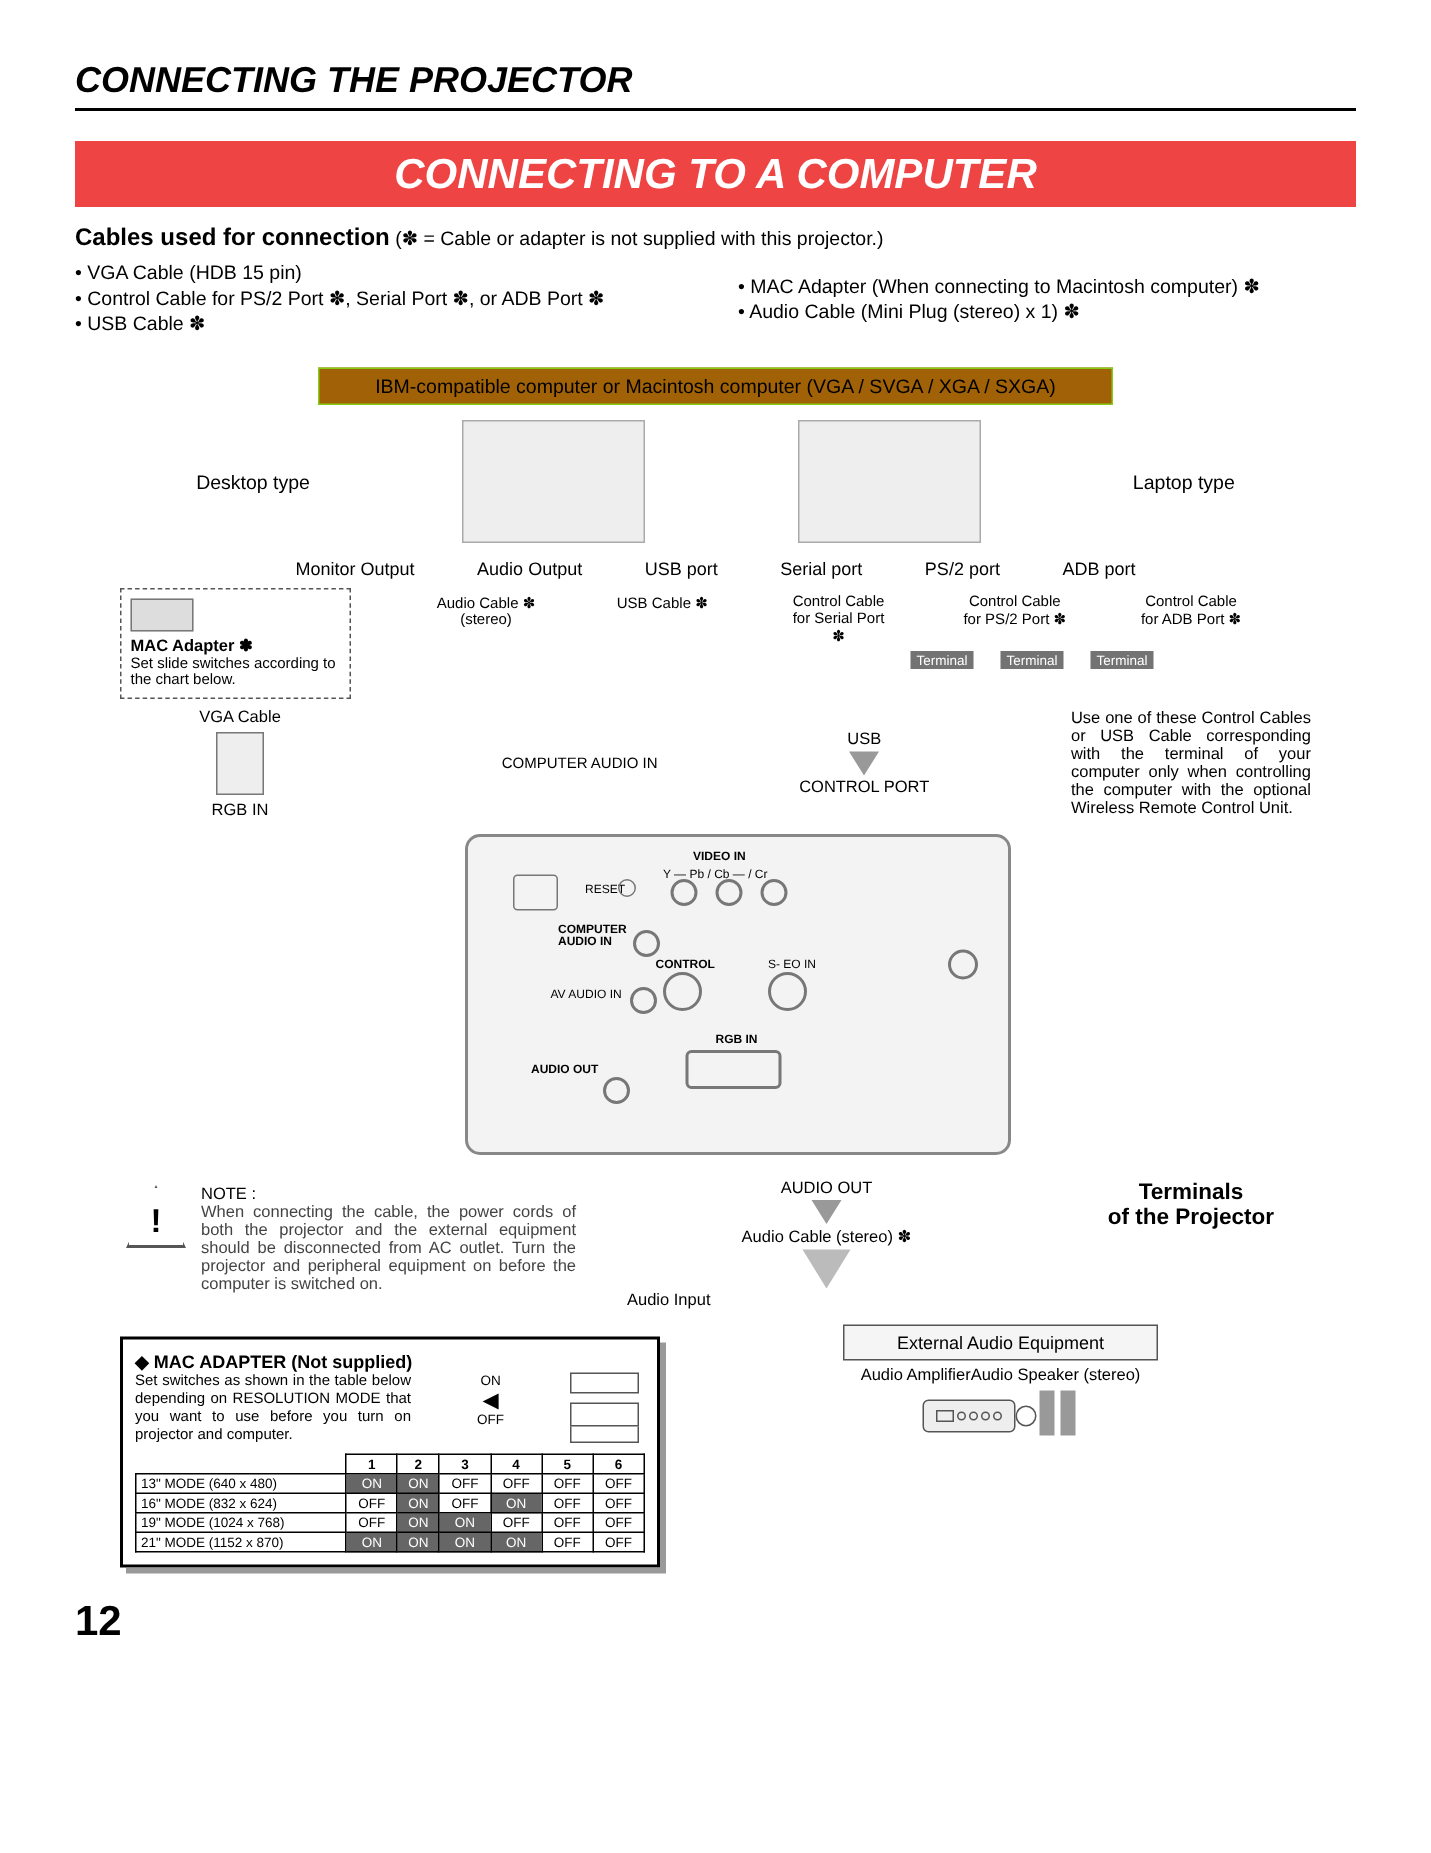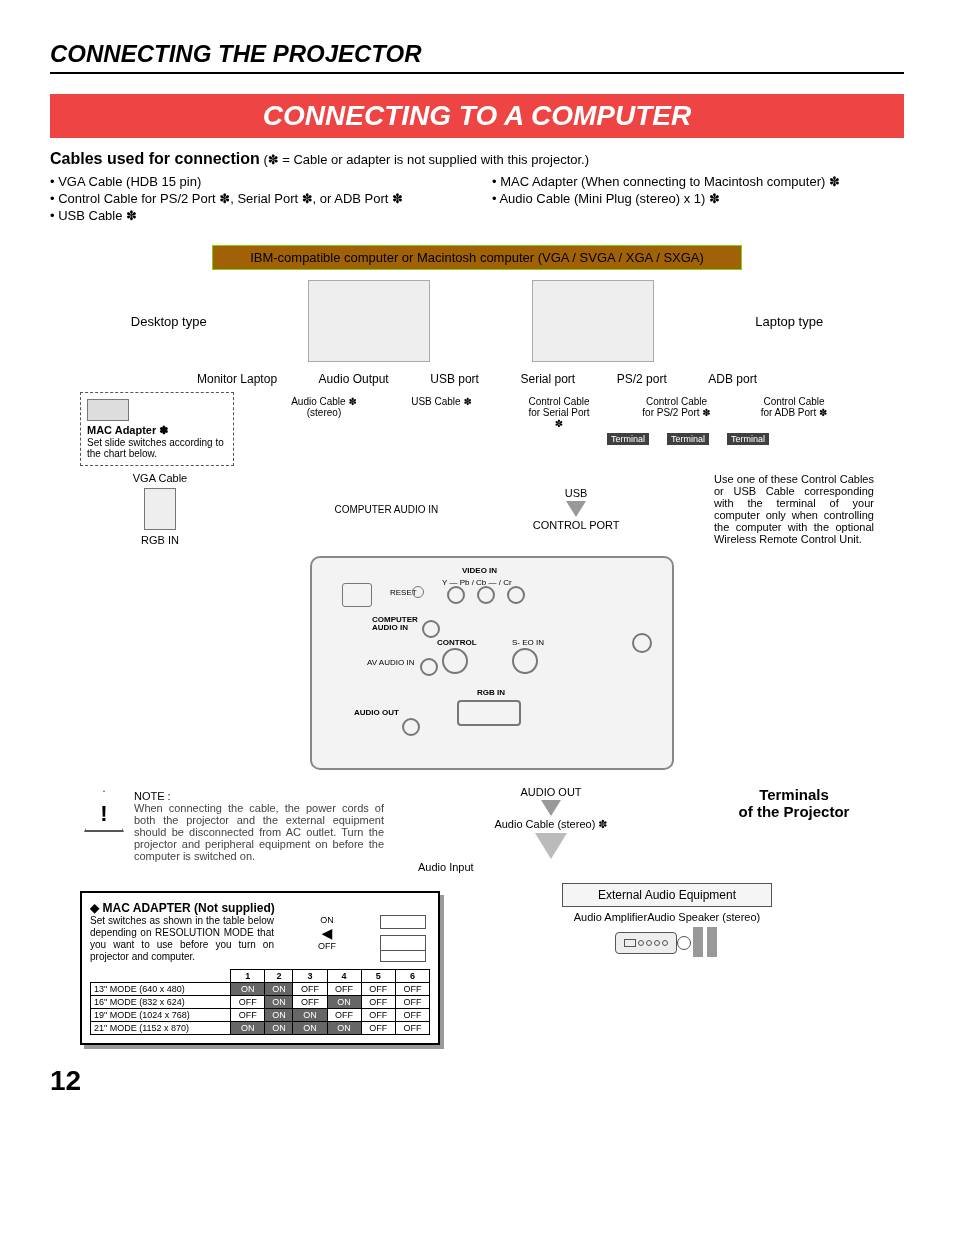--- a/index.html
+++ b/index.html
@@ -32,20 +32,21 @@
   .cables-line {
     margin: 4px 0;
   }
   .cables-heading {
     font-weight: bold;
     font-size: 16px;
   }
   .cables-grid {
     display: flex;
     gap: 30px;
+    align-items: center;
   }
   .cables-col { flex: 1; }
   .bullet-row { margin: 2px 0; }
 
   .diagram-wrap {
     border: none;
     margin-top: 20px;
     position: relative;
     padding: 0 30px;
   }
@@ -81,21 +82,21 @@
   }
   .mac-adapter-box {
     border: 1px dashed #555;
     padding: 6px;
     width: 140px;
     font-size: 10px;
   }
   .mac-adapter-box .hdr { font-weight: bold; font-size: 11px; }
 
   .inline-term {
-    background: #404040; color: #fff; font-size: 9px; padding: 1px 4px;
+    background: #737373; color: #fff; font-size: 9px; padding: 1px 4px;
   }
 
   .cable-labels {
     display: flex;
     justify-content: space-between;
     font-size: 10px;
     width: 540px;
     margin: 4px auto;
   }
   .cable-label { text-align: center; width: 70px; }
@@ -231,21 +232,21 @@
   <div class="top-box">IBM-compatible computer or Macintosh computer (VGA / SVGA / XGA / SXGA)</div>
 
   <div class="comp-row">
     <span class="comp-label">Desktop type</span>
     <span class="comp-img"></span>
     <span class="comp-img"></span>
     <span class="comp-label">Laptop type</span>
   </div>
 
   <div class="port-row">
-    <span>Monitor Laptop</span>
+    <span>Monitor Output</span>
     <span>Audio Output</span>
     <span>USB port</span>
     <span>Serial port</span>
     <span>PS/2 port</span>
     <span>ADB port</span>
   </div>
 
   <div class="midrow">
     <div class="mac-adapter-box">
       <div style="width:40px;height:20px;border:1px solid #777;background:#ddd;margin-bottom:3px;"></div>

